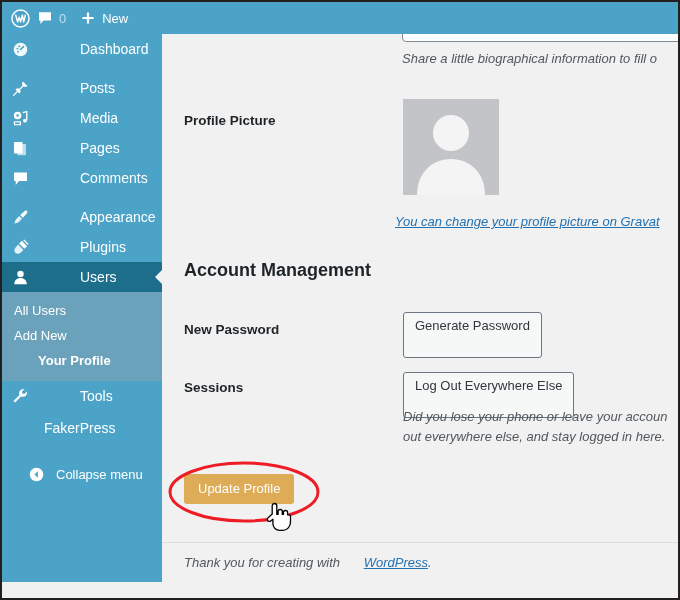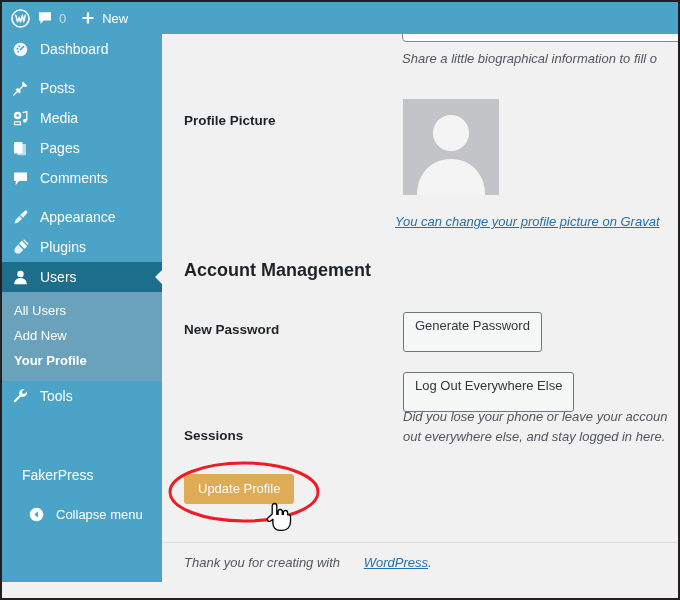--- a/index.html
+++ b/index.html
@@ -59,20 +59,21 @@
   }
   .menu-item {
     position: relative;
     display: flex;
     align-items: center;
     height: 30px;
     color: #ffffff;
     font-size: 14px;
     padding-left: 10px;
     white-space: nowrap;
+    gap: 40px;
   }
   .menu-item .mi-ico {
     width: 22px;
     display: inline-flex;
     align-items: center;
     justify-content: flex-start;
     margin-right: 6px;
     flex: 0 0 22px;
   }
   .menu-item .mi-ico svg { display: block; }
@@ -95,31 +96,29 @@
     background: #6ba2bb;
     padding: 6px 0 8px 0;
   }
   .sub-item {
     display: block;
     color: #ffffff;
     font-size: 13px;
     padding: 5px 0 5px 12px;
     white-space: nowrap;
   }
-  .sub-item.current { font-weight: bold; }
+  .sub-item.current { font-weight: bold; margin-left: 24px; }
 
   .menu-plugin {
     display: flex;
-    align-items: center;
     height: 30px;
     color: #ffffff;
     font-size: 14px;
-    padding-left: 20px;
-    white-space: nowrap;
-    margin-top: 40px;
+    padding-left: 42px;
+    white-space: nowrap;
   }
 
   #collapse {
     display: flex;
     align-items: center;
     height: 30px;
     color: #ffffff;
     font-size: 13px;
     padding-left: 26px;
   }
@@ -184,31 +183,31 @@
   #h-account {
     position: absolute;
     left: 22px; top: 226px;
     font-size: 18px;
     font-weight: bold;
     color: #1d2327;
     white-space: nowrap;
   }
 
   #lbl-new-password { left: 22px; top: 288px; }
-  #lbl-sessions     { left: 22px; top: 346px; margin-top: 48px; }
+  #lbl-sessions     { left: 22px; top: 346px; }
 
   .wp-btn {
     position: absolute;
     background: #f6f7f7;
     border: 1px solid #6c7781;
     border-radius: 3px;
     color: #32373c;
     font-size: 13px;
     font-family: "Liberation Sans", sans-serif;
-    padding: 6px 11px 19px 11px;
+    padding: 6px 11px 25px 11px;
     line-height: 1;
     white-space: nowrap;
     cursor: pointer;
   }
   #btn-generate-password { left: 241px; top: 278px; }
   #btn-logout-everywhere { left: 241px; top: 338px; }
 
   #sessions-desc-1 { left: 241px; top: 375px; }
   #sessions-desc-2 { left: 241px; top: 395px; }
 

